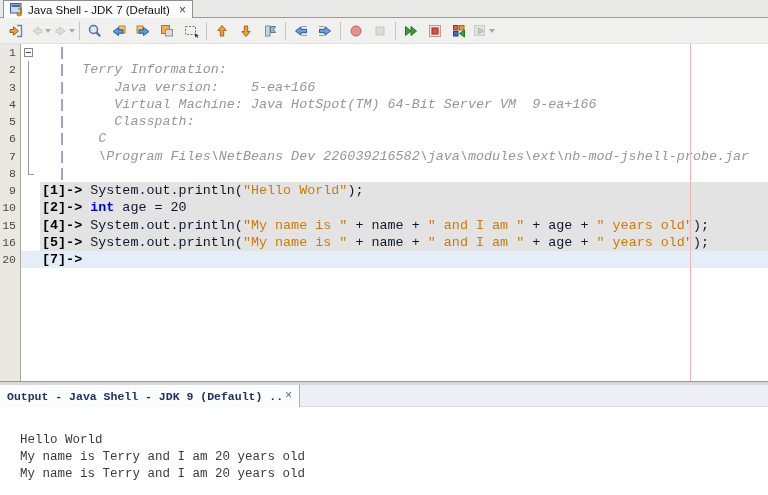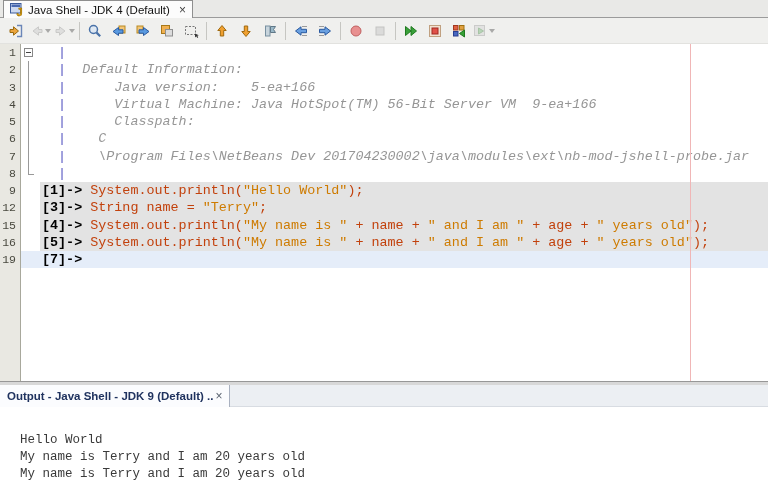--- a/index.html
+++ b/index.html
@@ -30,49 +30,49 @@
   .bg-guarded .code{background:#e3e3e3;}
   .bg-caret .code,.bg-caret .fold{background:#e5edf9;}
   .fold-box{position:absolute;left:3px;top:4px;width:9px;height:9px;border:1px solid #888;background:#fdfdfd;box-sizing:border-box;}
   .fold-box::after{content:"";position:absolute;left:1px;right:1px;top:3px;height:1px;background:#444;}
   .fold-vline{position:absolute;left:7px;top:0;bottom:0;width:1px;background:#999;}
   .fold-endv{position:absolute;left:7px;top:0;width:1px;height:9px;background:#999;}
   .fold-endh{position:absolute;left:7px;top:9px;width:6px;height:1px;background:#999;}
   .s-pipe{color:#5858c2;}
   .s-cmt{color:#969696;font-style:italic;}
   .s-prompt{color:#000;font-weight:bold;}
-  .s-code{color:#c2410c;}
+  .s-code{color:#0f172a;}
   .s-kw{color:#0000e6;font-weight:bold;}
   .s-str{color:#ce7b00;}
   .margin-line{position:absolute;left:690px;top:0;width:1px;height:100%;background:#f0b6b6;z-index:3;pointer-events:none;}
 
   
   .splitter{position:absolute;left:0;top:381px;width:768px;height:4px;background:#d8d8d8;border-top:1px solid #979797;box-sizing:border-box;}
 
   
   .out-header{position:absolute;left:0;top:385px;width:768px;height:22px;background:#eceff3;border-bottom:1px solid #d8dce2;box-sizing:border-box;}
-  .out-tab{position:absolute;left:0;top:0;height:22px;background:#fbfcfe;border-right:1px solid #a9b1c0;display:flex;align-items:center;padding:0 7px;font-size:11.5px;font-weight:bold;color:#20335f;box-sizing:border-box;}
+  .out-tab{position:absolute;left:0;top:0;height:22px;background:#fbfcfe;border-right:1px solid #a9b1c0;display:flex;align-items:center;padding:0 7px;font-size:11.5px;font-weight:bold;color:#20335f;box-sizing:border-box;font-family:Liberation Mono, monospace;}
   .out-tab .close-x{color:#5a6370;font-weight:normal;font-size:12px;margin-left:2px;}
   .out-body{position:absolute;left:0;top:425px;width:768px;height:88px;background:#fff;font-family:"Liberation Mono","DejaVu Sans Mono",monospace;font-size:12.5px;color:#3a3a3a;line-height:17px;padding:7px 0 0 20px;box-sizing:border-box;white-space:pre;}
 </style>
 </head>
 <body>
 
 <div class="app">
 
   <div class="tabbar">
     <div class="doc-tab">
       <span style="display:flex;">
         <svg width="14" height="14" viewBox="0 0 14 14">
           <rect x="0.5" y="0.5" width="10.5" height="9.5" fill="#cdd9f0" stroke="#3a5a9a"></rect>
           <rect x="1.5" y="1.5" width="8.5" height="2.5" fill="#4a6ab0"></rect>
           <text x="9.5" y="13" text-anchor="middle" font-family="Liberation Sans, sans-serif" font-size="11" font-weight="bold" fill="#e8a400" stroke="#7a5600" stroke-width="0.4">J</text>
         </svg>
       </span>
-      <span>Java Shell - JDK 4 (Default)</span>
+      <span>Java Shell - JDK 7 (Default)</span>
       <span class="close-x">×</span>
     </div>
   </div>
 
   <div class="toolbar">
       <button class="tb-btn">
         <span class="tb-ic">
           <svg width="16" height="16">
             <path d="M9 2.5h4.5v11H9" fill="none" stroke="#6b86b8" stroke-width="1.4"></path>
             <path d="M10.5 8 5.5 3.8v2.7H2v3h3.5v2.7z" fill="#eba43c" stroke="#9a6a10"></path>
@@ -228,32 +228,32 @@
           </svg>
         </span>
         <span class="tb-caret"></span>
       </button>
     </div>
 
   <div class="editor">
     <div class="gutter-bg"></div>
     <div class="lines">
         <div class="row"><div class="num">1</div><div class="fold"><span class="fold-box"></span></div><div class="code"><span class="s-pipe">  |</span></div></div>
-        <div class="row"><div class="num">2</div><div class="fold"><span class="fold-vline"></span></div><div class="code"><span class="s-pipe">  |</span><span class="s-cmt">  Default Information:</span></div></div>
+        <div class="row"><div class="num">2</div><div class="fold"><span class="fold-vline"></span></div><div class="code"><span class="s-pipe">  |</span><span class="s-cmt">  Terry Information:</span></div></div>
         <div class="row"><div class="num">3</div><div class="fold"><span class="fold-vline"></span></div><div class="code"><span class="s-pipe">  |</span><span class="s-cmt">      Java version:    5-ea+166</span></div></div>
-        <div class="row"><div class="num">4</div><div class="fold"><span class="fold-vline"></span></div><div class="code"><span class="s-pipe">  |</span><span class="s-cmt">      Virtual Machine: Java HotSpot(TM) 56-Bit Server VM  9-ea+166</span></div></div>
+        <div class="row"><div class="num">4</div><div class="fold"><span class="fold-vline"></span></div><div class="code"><span class="s-pipe">  |</span><span class="s-cmt">      Virtual Machine: Java HotSpot(TM) 64-Bit Server VM  9-ea+166</span></div></div>
         <div class="row"><div class="num">5</div><div class="fold"><span class="fold-vline"></span></div><div class="code"><span class="s-pipe">  |</span><span class="s-cmt">      Classpath:</span></div></div>
         <div class="row"><div class="num">6</div><div class="fold"><span class="fold-vline"></span></div><div class="code"><span class="s-pipe">  |</span><span class="s-cmt">    C</span></div></div>
-        <div class="row"><div class="num">7</div><div class="fold"><span class="fold-vline"></span></div><div class="code"><span class="s-pipe">  |</span><span class="s-cmt">    \Program Files\NetBeans Dev 201704230002\java\modules\ext\nb-mod-jshell-probe.jar</span></div></div>
+        <div class="row"><div class="num">7</div><div class="fold"><span class="fold-vline"></span></div><div class="code"><span class="s-pipe">  |</span><span class="s-cmt">    \Program Files\NetBeans Dev 226039216582\java\modules\ext\nb-mod-jshell-probe.jar</span></div></div>
         <div class="row"><div class="num">8</div><div class="fold"><span class="fold-endv"></span><span class="fold-endh"></span></div><div class="code"><span class="s-pipe">  |</span></div></div>
         <div class="row bg-guarded"><div class="num">9</div><div class="fold"></div><div class="code"><span class="s-prompt">[1]-&gt; </span><span class="s-code">System.out.println(</span><span class="s-str">"Hello World"</span><span class="s-code">);</span></div></div>
-        <div class="row bg-guarded"><div class="num">12</div><div class="fold"></div><div class="code"><span class="s-prompt">[3]-&gt; </span><span class="s-code">String name = </span><span class="s-str">"Terry"</span><span class="s-code">;</span></div></div>
+        <div class="row bg-guarded"><div class="num">10</div><div class="fold"></div><div class="code"><span class="s-prompt">[2]-&gt; </span><span class="s-kw">int</span><span class="s-code"> age = 20</span></div></div>
         <div class="row bg-guarded"><div class="num">15</div><div class="fold"></div><div class="code"><span class="s-prompt">[4]-&gt; </span><span class="s-code">System.out.println(</span><span class="s-str">"My name is "</span><span class="s-code"> + name + </span><span class="s-str">" and I am "</span><span class="s-code"> + age + </span><span class="s-str">" years old"</span><span class="s-code">);</span></div></div>
         <div class="row bg-guarded"><div class="num">16</div><div class="fold"></div><div class="code"><span class="s-prompt">[5]-&gt; </span><span class="s-code">System.out.println(</span><span class="s-str">"My name is "</span><span class="s-code"> + name + </span><span class="s-str">" and I am "</span><span class="s-code"> + age + </span><span class="s-str">" years old"</span><span class="s-code">);</span></div></div>
-        <div class="row bg-caret"><div class="num">19</div><div class="fold"></div><div class="code"><span class="s-prompt">[7]-&gt;</span></div></div>
+        <div class="row bg-caret"><div class="num">20</div><div class="fold"></div><div class="code"><span class="s-prompt">[7]-&gt;</span></div></div>
       </div>
     <div class="margin-line"></div>
   </div>
 
   <div class="splitter"></div>
 
   <div class="out-header">
     <div class="out-tab">
       <span>Output - Java Shell - JDK 9 (Default) ..</span>
       <span class="close-x">×</span>

